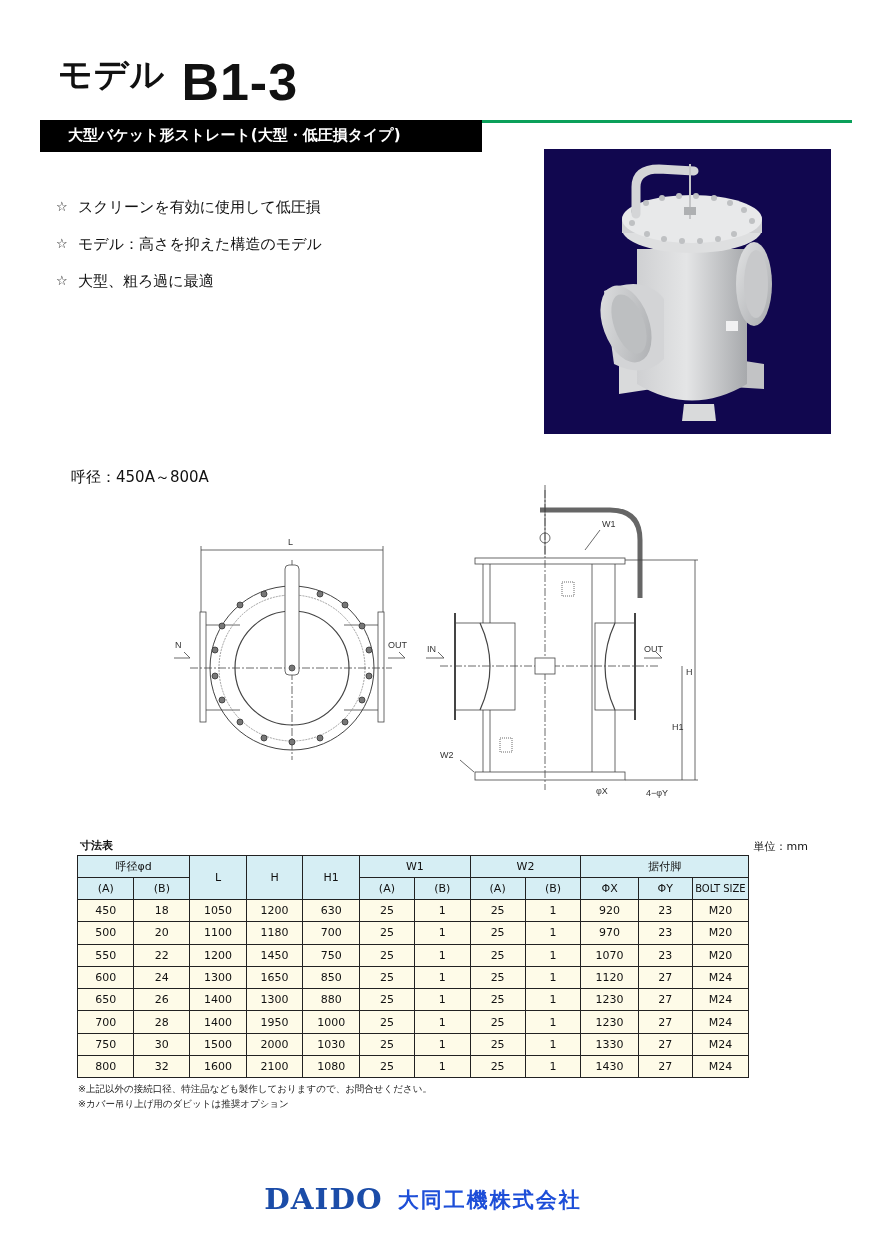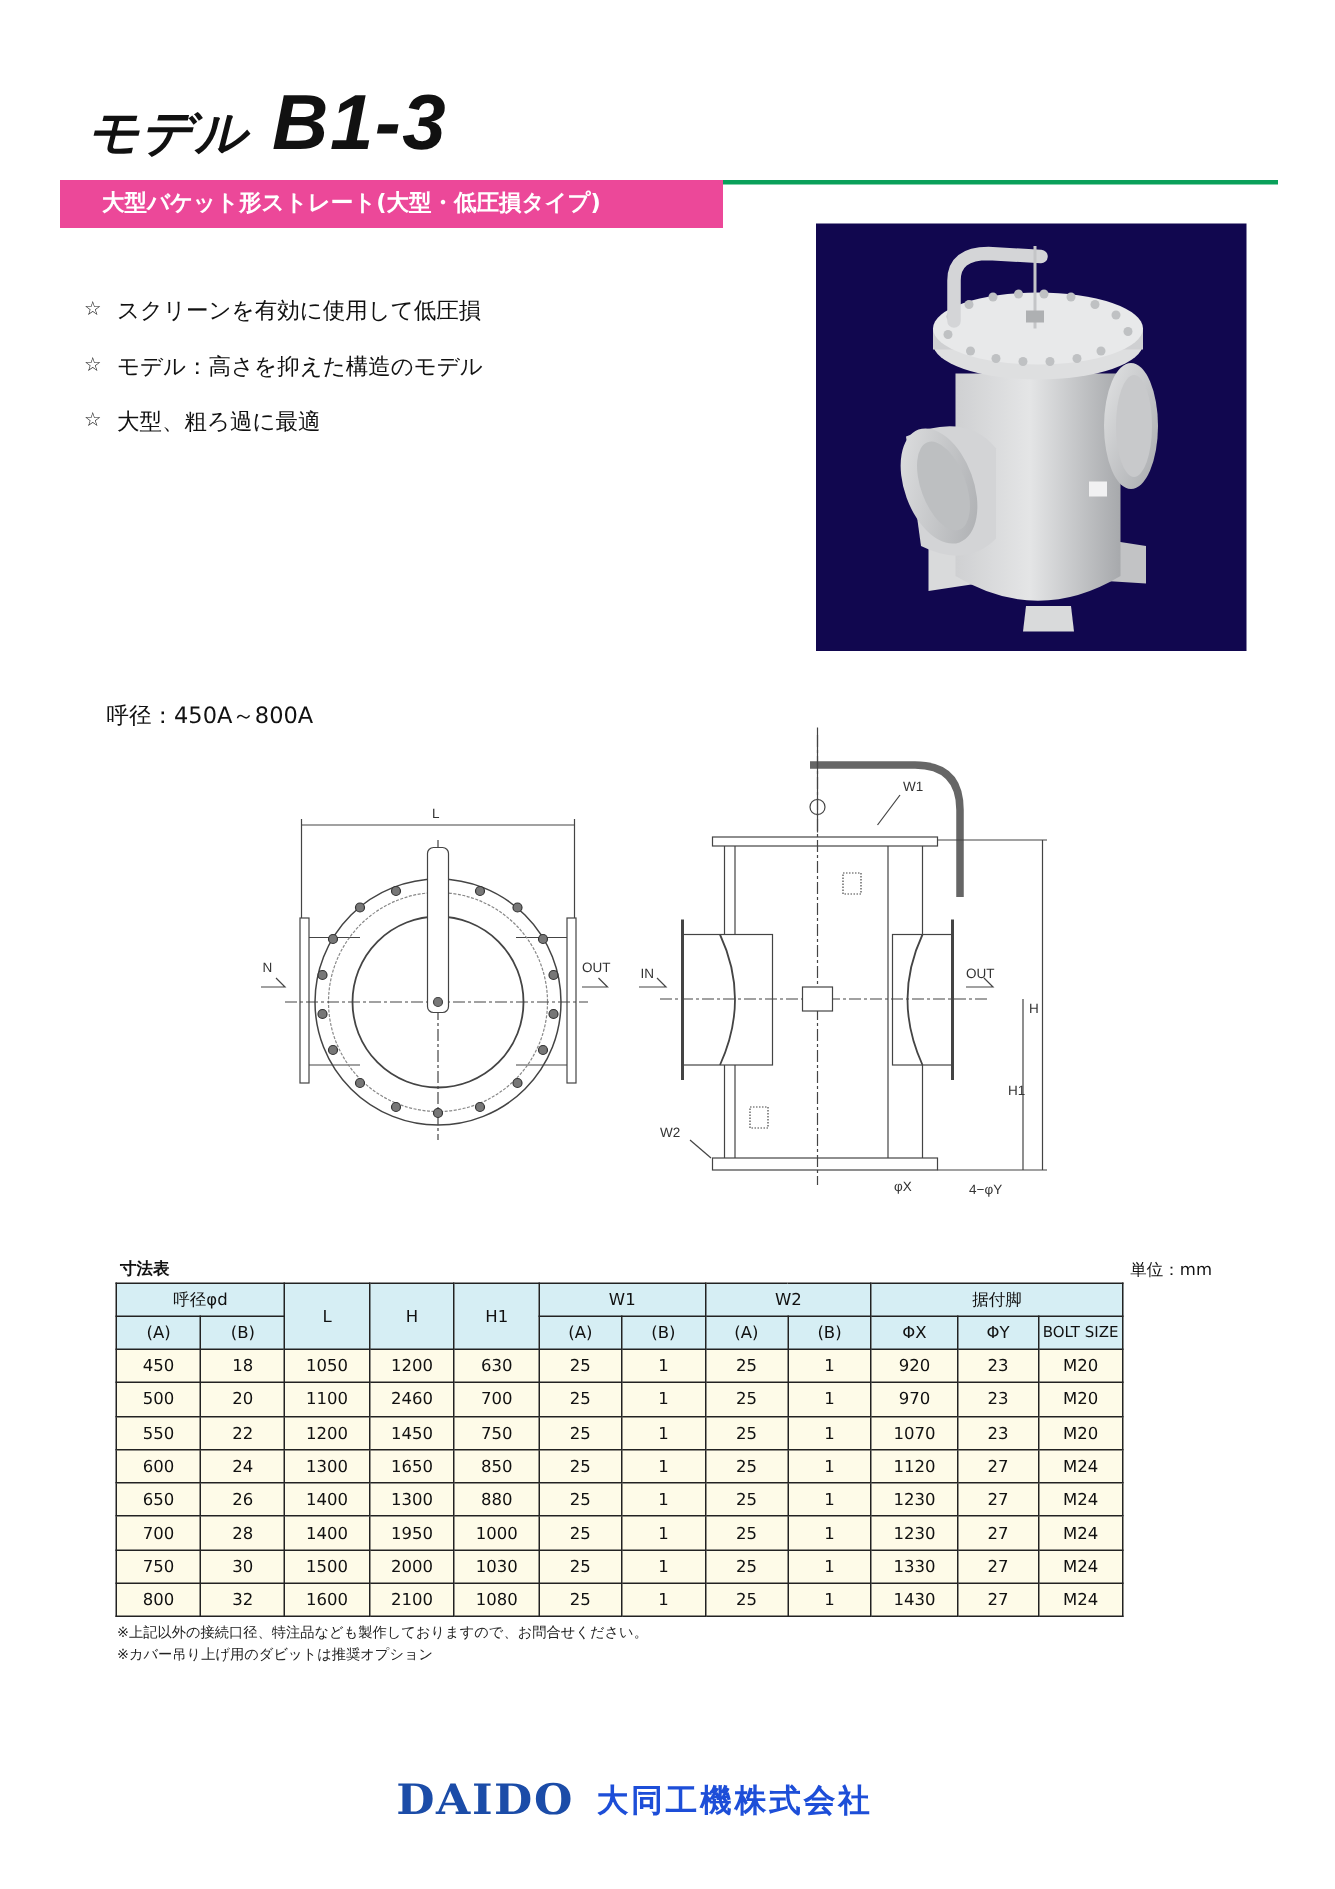--- a/index.html
+++ b/index.html
@@ -1,24 +1,24 @@
 <!DOCTYPE html>
 <html><head>
 <meta charset="utf-8">
 <style>
   * { box-sizing: border-box; margin: 0; padding: 0; }
   html, body { width: 890px; height: 1259px; background: #ffffff; }
   body { position: relative; font-family: "DejaVu Sans", "Liberation Sans", sans-serif; color: #111; overflow: hidden; }
 
-  .title { position: absolute; left: 58px; top: 52px; display: flex; align-items: flex-end; font-style: italic; }
+  .title { position: absolute; left: 58px; top: 52px; display: flex; align-items: flex-start; }
   .title .pre { font-size: 34px; font-weight: bold; letter-spacing: 1px; }
   .title .model { font-family: "Liberation Sans", sans-serif; font-size: 52px; font-weight: bold; margin-left: 16px; letter-spacing: 1px; }
 
   .green-line { position: absolute; left: 40px; top: 120px; width: 812px; height: 3px; background: #0aa05a; }
-  .green-block { position: absolute; left: 40px; top: 120px; width: 442px; height: 32px; background: #ec4899; }
+  .green-block { position: absolute; left: 40px; top: 120px; width: 442px; height: 32px; background: #000000; }
   .green-block span { position: absolute; left: 28px; top: 6px; color: #fff; font-size: 15px; font-weight: bold; white-space: nowrap; }
 
   .features { position: absolute; left: 56px; top: 198px; }
   .features li { list-style: none; font-size: 15px; height: 37px; display: flex; align-items: flex-start; }
   .features .star { font-size: 13px; width: 22px; margin-top: 1px; }
 
   .photo { position: absolute; left: 544px; top: 149px; width: 287px; height: 285px; background: #11074f; overflow: hidden; }
 
   .size-range { position: absolute; left: 71px; top: 468px; font-size: 15px; }
 
@@ -280,21 +280,21 @@
         <td>25</td>
         <td>1</td>
         <td>920</td>
         <td>23</td>
         <td>M20</td>
       </tr>
       <tr>
         <td>500</td>
         <td>20</td>
         <td>1100</td>
-        <td>2460</td>
+        <td>1180</td>
         <td>700</td>
         <td>25</td>
         <td>1</td>
         <td>25</td>
         <td>1</td>
         <td>970</td>
         <td>23</td>
         <td>M20</td>
       </tr>
       <tr>

